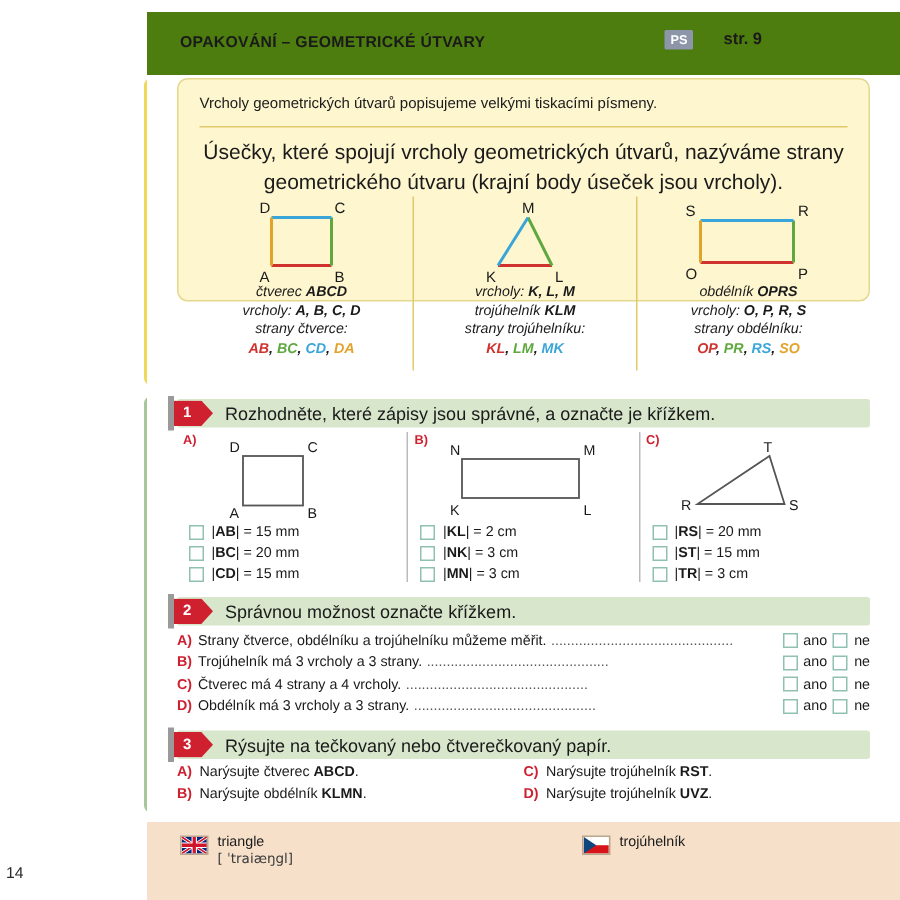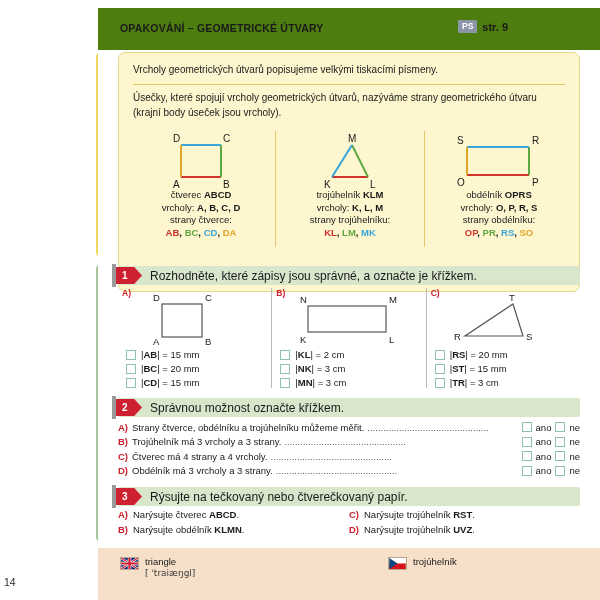--- a/index.html
+++ b/index.html
@@ -25,21 +25,21 @@
     position: absolute; left: 0; top: 8px; width: 502px; height: 42px;
     background: #4d7c0f;
   }
   .header-title {
     position: absolute; left: 22px; top: 14px;
     font-size: 10.5px; font-weight: bold; color: #1a1a1a;
     letter-spacing: .2px;
   }
   .ps-wrap {
     position: absolute; right: 92px; top: 12px;
-    display: flex; align-items: flex-end; gap: 5px;
+    display: flex; align-items: flex-start; gap: 20px;
   }
   .ps-badge {
     background: #8d96a8; color: #ffffff;
     font-size: 8.5px; font-weight: bold;
     padding: 2px 4px 2px 4px; line-height: 1;
     border-radius: 1px;
   }
   .ps-page { font-size: 11px; font-weight: bold; color: #1a1a1a; }
 
   
@@ -65,50 +65,50 @@
 
   
   .rail {
     position: absolute; width: 16px; border-radius: 5px;
   }
   .rail.yellow { left: 96px; top: 52px;  height: 205px; background: #f0d85c; }
   .rail.green  { left: 96px; top: 264px; height: 278px; background: #a7c79a; }
 
   
   .infobox {
-    position: absolute; left: 20px; top: 52px; width: 462px; height: 240px;
+    position: absolute; left: 20px; top: 52px; width: 462px; height: 149px;
     background: #fdf6cf; border: 1px solid #e3d88d; border-radius: 7px;
     box-sizing: border-box;
   }
   .info-line1 {
     position: absolute; left: 14px; top: 10px; right: 12px;
     font-size: 10px; color: #1a1a1a; line-height: 1.35;
   }
   .info-div {
     position: absolute; left: 14px; top: 31px; width: 432px; height: 1px;
     background: #e0c96a;
   }
   .info-line2 {
     position: absolute; left: 14px; top: 38px; right: 14px;
-    font-size: 10px; color: #1a1a1a; line-height: 1.45;
+    font-size: 14px; color: #1a1a1a; line-height: 1.45; text-align: center;
   }
 
   
   .shapes {
     position: absolute; left: 8px; top: 78px; width: 446px; height: 116px;
     display: flex;
   }
   .shape-col {
     flex: 1; position: relative; padding: 0 4px;
     text-align: center;
   }
   .shape-col + .shape-col { border-left: 1px solid #e0c96a; }
   .fig { position: relative; height: 58px; }
   .fig svg { position: absolute; left: 50%; transform: translateX(-50%); top: 2px; }
-  .cap { font-size: 9.5px; color: #1a1a1a; line-height: 1.32; }
+  .cap { font-size: 9.5px; color: #1a1a1a; line-height: 1.32; font-style: italic; }
   .cap b { font-weight: bold; }
   .sides { font-weight: bold; }
   .c-red { color: #d0322e; }
   .c-grn { color: #5fa83f; }
   .c-blu { color: #3aa5d8; }
   .c-org { color: #e2a32a; }
 
   
   .ex-head {
     position: absolute; left: 20px; width: 462px; height: 19px;
@@ -233,22 +233,22 @@
             <svg width="92" height="56" viewBox="0 0 92 56">
               <line x1="28" y1="44" x2="64" y2="44" stroke="#d0322e" stroke-width="2"></line>
               <line x1="64" y1="44" x2="48" y2="12" stroke="#5fa83f" stroke-width="2"></line>
               <line x1="48" y1="12" x2="28" y2="44" stroke="#3aa5d8" stroke-width="2"></line>
               <text x="44" y="9" font-size="10" fill="#1a1a1a" font-family="Liberation Sans">M</text>
               <text x="20" y="55" font-size="10" fill="#1a1a1a" font-family="Liberation Sans">K</text>
               <text x="66" y="55" font-size="10" fill="#1a1a1a" font-family="Liberation Sans">L</text>
             </svg>
           </div>
           <div class="cap">
+            <div><span>vrcholy: </span><b>K, L, M</b></div>
             <div><span>trojúhelník </span><b>KLM</b></div>
-            <div><span>vrcholy: </span><b>K, L, M</b></div>
             <div>strany trojúhelníku:</div>
             <div class="sides">
               <span class="c-red">KL</span><span>, </span><span class="c-grn">LM</span><span>, </span><span class="c-blu">MK</span>
             </div>
           </div>
         </div>
 
         <div class="shape-col">
           <div class="fig">
             <svg width="100" height="56" viewBox="0 0 100 56">

